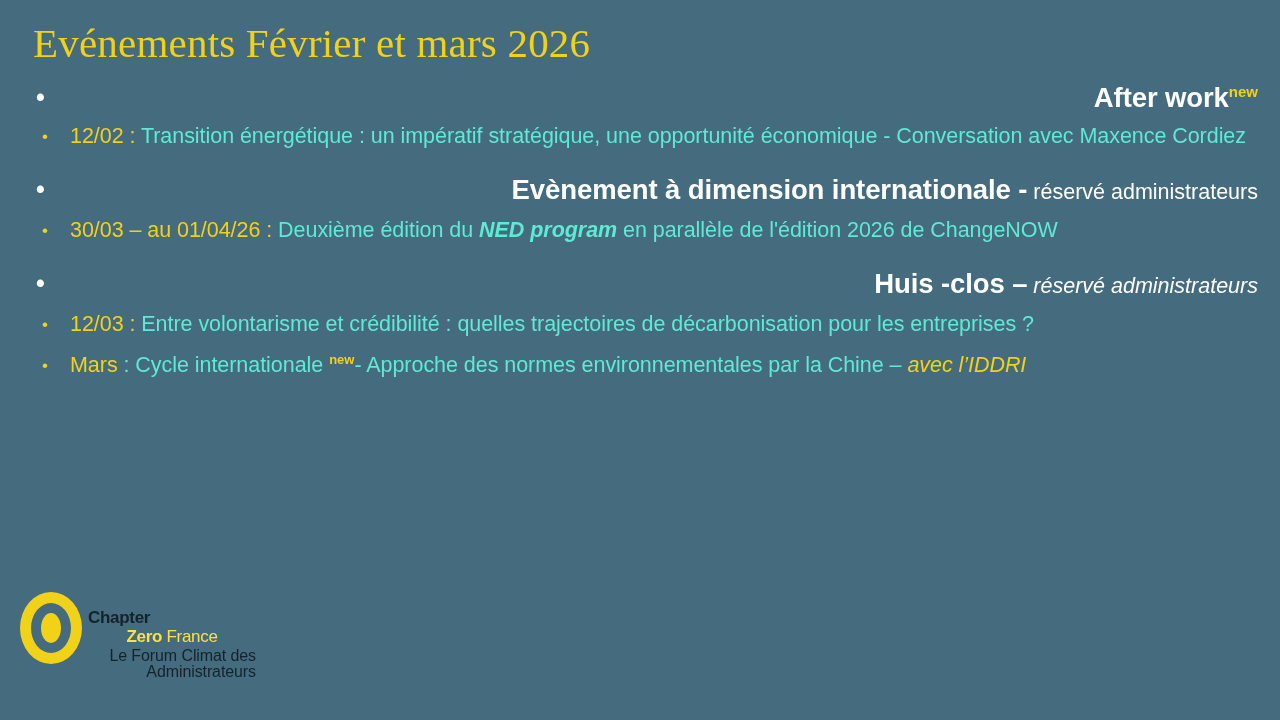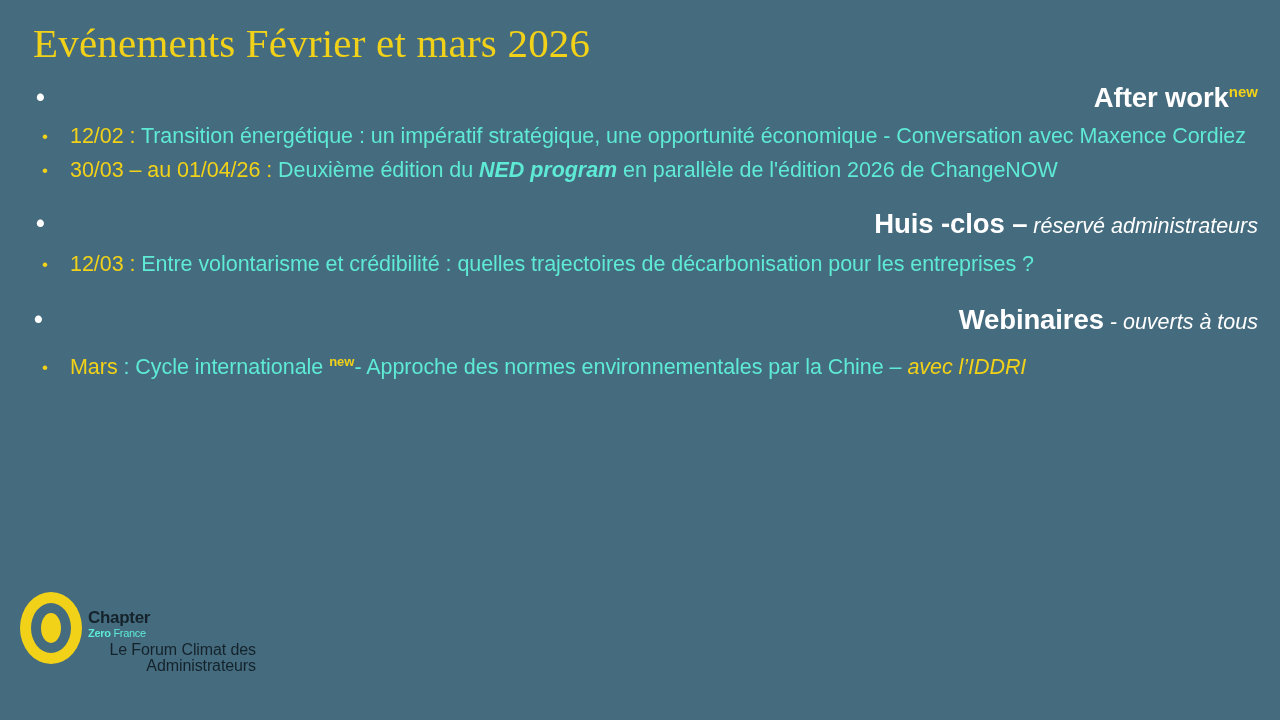--- a/index.html
+++ b/index.html
@@ -155,24 +155,25 @@
     top: 17px;
     line-height: 1;
   }
   .logo-l1 {
     font-size: 17px;
     font-weight: bold;
     color: #14232B;
     letter-spacing: -0.3px;
   }
   .logo-l2 {
-    font-size: 11px;
-    color: #5eead4;
+    font-size: 17px;
+    color: #fde047;
     letter-spacing: -0.3px;
     margin-top: 2px;
+    text-align: center;
   }
   .logo-l2 b { font-weight: bold; }
   .logo-tag {
     font-size: 16px;
     color: #14232B;
     letter-spacing: -0.1px;
     margin-top: 3px;
     text-align: right;
   }
 </style>
@@ -185,34 +186,34 @@
 
   <div class="body-list">
 
     <div class="l1 blk-afterwork">
       <span>After work</span><span class="sup-new">new</span>
     </div>
     <div class="l2">
       <span class="ylw">12/02 :</span><span class="wht"> Transition énergétique : un impératif stratégique, une opportunité économique - Conversation avec Maxence Cordiez</span>
     </div>
 
+    <div class="l1 blk-evt">
+      <span>Evènement à dimension internationale -</span><span class="reg"> réservé administrateurs</span>
+    </div>
     <div class="l2">
       <span class="ylw">30/03 – au 01/04/26 :</span><span class="wht"> Deuxième édition du </span><span class="wht bi">NED program</span><span class="wht"> en parallèle de l'édition 2026 de ChangeNOW</span>
     </div>
 
     <div class="l1 blk-huis">
       <span>Huis -clos –</span><span class="reg-i"> réservé administrateurs</span>
     </div>
     <div class="l2">
       <span class="ylw">12/03 :</span><span class="wht"> Entre volontarisme et crédibilité : quelles trajectoires de décarbonisation pour les entreprises ?</span>
     </div>
 
-    <div class="l1 tight blk-web">
-      <span>Webinaires</span><span class="reg-i">  - ouverts à tous</span>
-    </div>
     <div class="l2 sub-web2">
       <span class="ylw">Mars </span><span class="wht"> : Cycle internationale </span><span class="sup-new-sm">new</span><span class="wht">-  Approche des normes environnementales par la Chine  – </span><span class="ylw-i">avec l’IDDRI</span>
     </div>
 
   </div>
 
   <div class="logo">
     <div class="logo-mark">
       <div class="logo-mark-inner"></div>
     </div>

